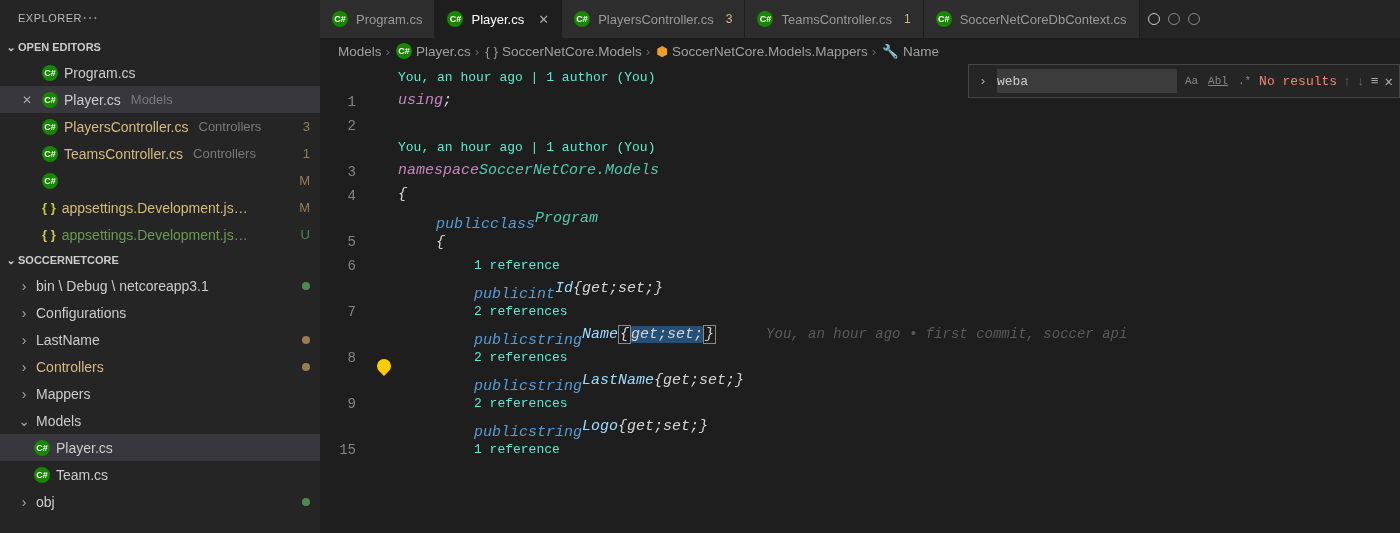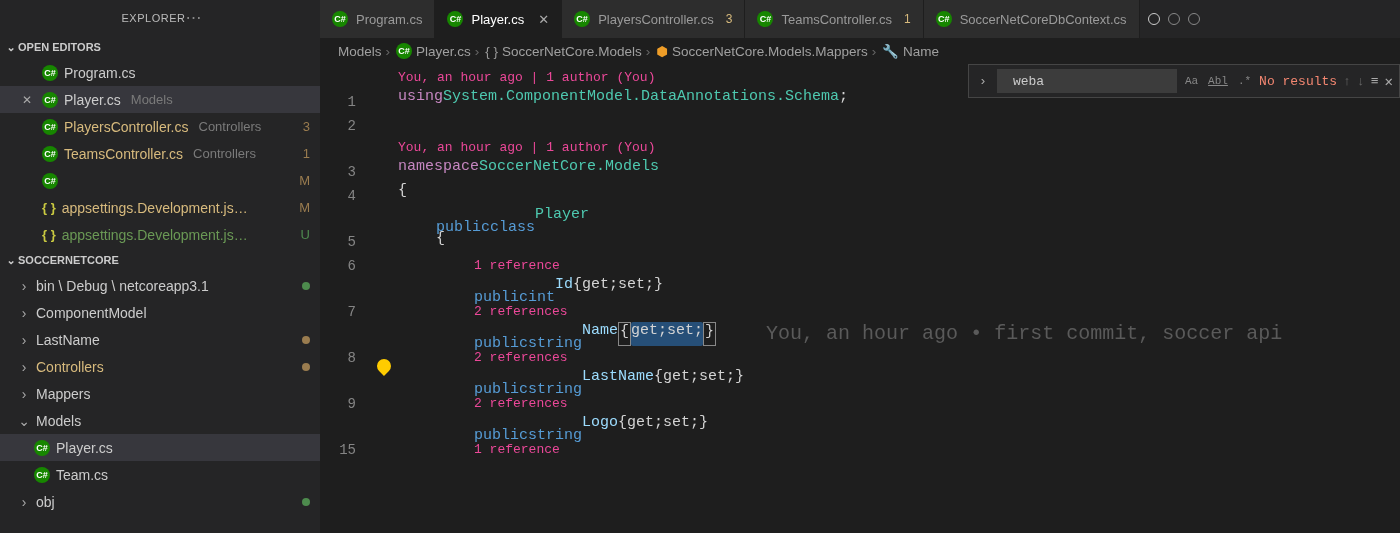--- a/index.html
+++ b/index.html
@@ -19,21 +19,21 @@
   width: 320px;
   background: #252526;
   display: flex;
   flex-direction: column;
   flex-shrink: 0;
 }
 .sidebar-header {
   height: 35px;
   display: flex;
   align-items: center;
-  justify-content: center;
+  justify-content: flex-start;
   padding: 0 14px 0 18px;
   font-size: 11px;
   letter-spacing: 0.5px;
 }
 .sidebar-title { color: #bbbbbb; }
 .ellipsis { color: #888; font-size: 16px; letter-spacing: 1px; }
 
 .section-header {
   height: 24px;
   display: flex;
@@ -122,53 +122,53 @@
   width: 50px; padding-top: 26px;
   display: flex; flex-direction: column; align-items: flex-end;
   color: #858585; font-size: 14px; padding-right: 14px;
 }
 .gutter .ln { height: 24px; display: flex; align-items: center; }
 .bulb-col { width: 28px; padding-top: 26px; }
 .bulb-col div { height: 24px; display: flex; align-items: center; justify-content: center; }
 .bulb { width: 14px; height: 14px; background: #ffcc00; border-radius: 50% 50% 50% 0; transform: rotate(-45deg); }
 
 .code { flex: 1; padding-top: 2px; }
-.line { height: 24px; display: flex; white-space: pre; }
-.codelens { height: 22px; display: flex; align-items: center; color: #ec4899; font-size: 13px; }
+.line { height: 24px; display: flex; align-items: center; white-space: pre; font-style: italic; }
+.codelens { height: 22px; display: flex; align-items: center; color: #5eead4; font-size: 13px; }
 .pl1 { padding-left: 0; }
 .pl2 { padding-left: 38px; }
 .pl3 { padding-left: 76px; }
 
 .kw { color: #c586c0; }
 .kw2 { color: #569cd6; margin-top: 13px; }
 .type { color: #4ec9b0; }
 .str { color: #9cdcfe; }
 .punc { color: #d4d4d4; }
 .ns { color: #4ec9b0; }
-.git-annotation { color: #5a5a5a; margin-left: 50px; font-size: 20px; }
+.git-annotation { color: #5a5a5a; margin-left: 50px; font-size: 14px; }
 .hl { background: #264f78; border-radius: 2px; }
 .bracket-match { border: 1px solid #888; padding: 0 1px; }
 
 
 .find {
   position: absolute;
   top: 0; right: 0;
   background: #252526;
   border: 1px solid #454545;
   display: flex; align-items: center;
   height: 34px;
   padding: 0 6px;
   gap: 6px;
   font-size: 13px;
   z-index: 10;
 }
 .find .chev-toggle { color: #aaa; padding: 0 4px; }
 .find input {
   background: #3c3c3c; border: none; color: #ccc;
-  height: 24px; width: 180px; padding: 0 16px;
+  height: 24px; width: 180px; padding: 0 0;
   font-family: inherit; font-size: 13px; outline: none;
 }
 .find .opt { color: #888; font-size: 11px; padding: 2px; }
 .find .noresults { color: #f48771; }
 .find .arrow { color: #666; }
 .find .ham { color: #aaa; }
 .find .close { color: #aaa; font-size: 14px; }
 .opt-ab { text-decoration: underline; }
 </style>
 </head>
@@ -234,21 +234,21 @@
     <span>SOCCERNETCORE</span>
   </div>
   <div class="list" id="tree-list">
       <div class="item">
         <span class="chev">›</span>
         <span class="label folder-dim">bin \ Debug \ netcoreapp3.1</span>
         <span class="dot green"></span>
       </div>
       <div class="item">
         <span class="chev">›</span>
-        <span class="label">ComponentModel</span>
+        <span class="label">Configurations</span>
       </div>
       <div class="item">
         <span class="chev">›</span>
         <span class="label">LastName</span>
         <span class="dot amber"></span>
       </div>
       <div class="item git-mod">
         <span class="chev">›</span>
         <span class="label">Controllers</span>
         <span class="dot amber"></span>
@@ -380,26 +380,26 @@
         <span class="opt opt-ab">Abl</span>
         <span class="opt">.*</span>
         <span class="noresults">No results</span>
         <span class="arrow">↑</span>
         <span class="arrow">↓</span>
         <span class="ham">≡</span>
         <span class="close">✕</span>
       </div>
 
       <div class="codelens pl1">You, an hour ago | 1 author (You)</div>
-      <div class="line"><span class="kw">using</span> <span class="ns">System.ComponentModel.DataAnnotations.Schema</span><span class="punc">;</span></div>
+      <div class="line"><span class="kw">using</span> <span class="punc">;</span></div>
       <div class="line"></div>
       <div class="codelens pl1">You, an hour ago | 1 author (You)</div>
       <div class="line"><span class="kw">namespace</span> <span class="ns">SoccerNetCore.Models</span></div>
       <div class="line"><span class="punc">{</span></div>
-      <div class="line"><span class="pl2"></span><span class="kw2">public</span> <span class="kw2">class</span> <span class="type">Player</span></div>
+      <div class="line"><span class="pl2"></span><span class="kw2">public</span> <span class="kw2">class</span> <span class="type">Program</span></div>
       <div class="line"><span class="pl2"></span><span class="punc">{</span></div>
       <div class="codelens pl3">1 reference</div>
       <div class="line"><span class="pl3"></span><span class="kw2">public</span> <span class="kw2">int</span> <span class="str">Id</span> <span class="punc">{get;set;}</span></div>
       <div class="codelens pl3">2 references</div>
       <div class="line"><span class="pl3"></span><span class="kw2">public</span> <span class="kw2">string</span> <span class="str">Name</span> <span class="punc bracket-match">{</span><span class="punc hl">get;set;</span><span class="punc bracket-match">}</span><span class="git-annotation">You, an hour ago • first commit, soccer api</span></div>
       <div class="codelens pl3">2 references</div>
       <div class="line"><span class="pl3"></span><span class="kw2">public</span> <span class="kw2">string</span> <span class="str">LastName</span> <span class="punc">{get;set;}</span></div>
       <div class="codelens pl3">2 references</div>
       <div class="line"><span class="pl3"></span><span class="kw2">public</span> <span class="kw2">string</span> <span class="str">Logo</span> <span class="punc">{get;set;}</span></div>
       <div class="codelens pl3">1 reference</div>

